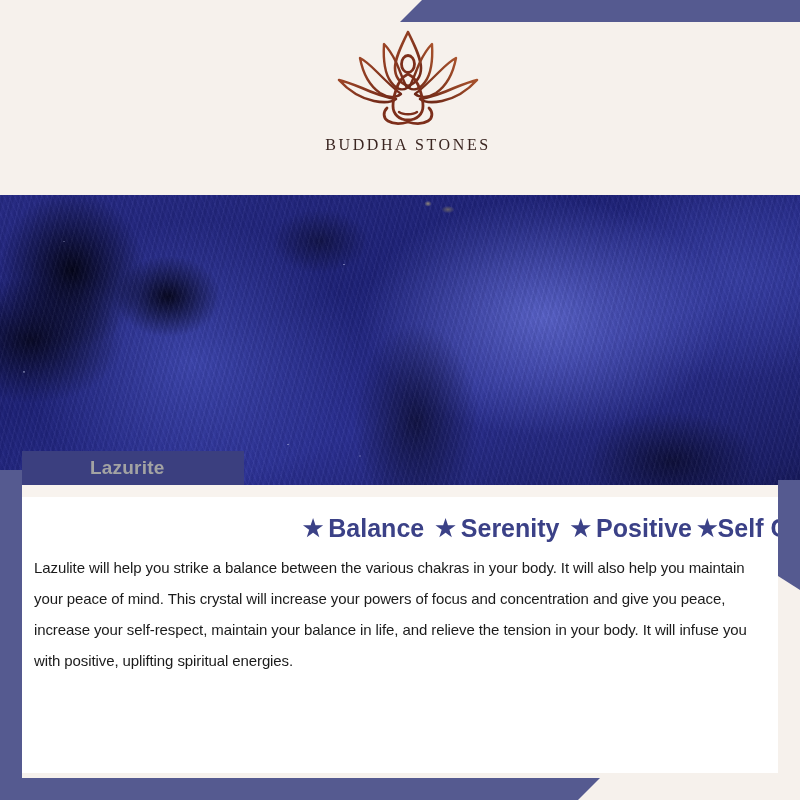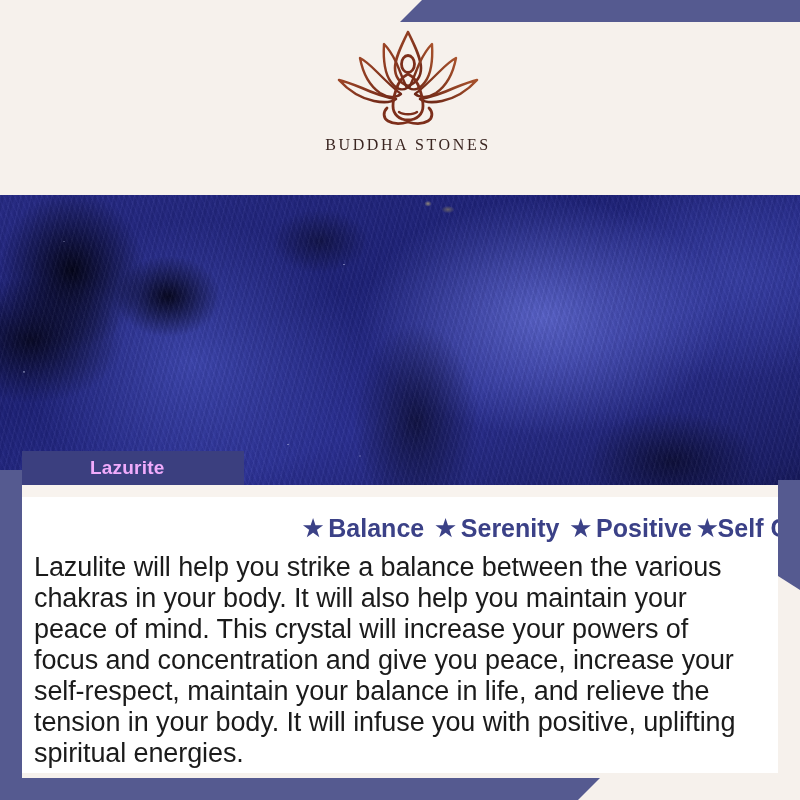--- a/index.html
+++ b/index.html
@@ -202,21 +202,21 @@
     top: 451px;
     width: 222px;
     height: 34px;
     background: #3b3f7f;
     display: flex;
     align-items: center;
     z-index: 7;
   }
   .stone-tag .stone-name {
     margin-left: 68px;
-    color: #f0abfc;
+    color: #a3a3a3;
     font-size: 19px;
     font-weight: bold;
     letter-spacing: 0.2px;
   }
 
   
   .card {
     position: absolute;
     left: 22px;
     top: 485px;
@@ -269,21 +269,21 @@
     width: 5px;
   }
 
   .paragraph {
     position: absolute;
     top: 67px;
     left: 12px;
     width: 722px;
     color: #1b1b1b;
     font-family: "Liberation Sans Narrow", "Liberation Sans", sans-serif;
-    font-size: 27px;
+    font-size: 15px;
     line-height: 31px;
     letter-spacing: -0.1px;
     text-align: left;
   }
 
   .card-bottom-pad {
     position: absolute;
     left: 0;
     bottom: 0;
     width: 100%;

